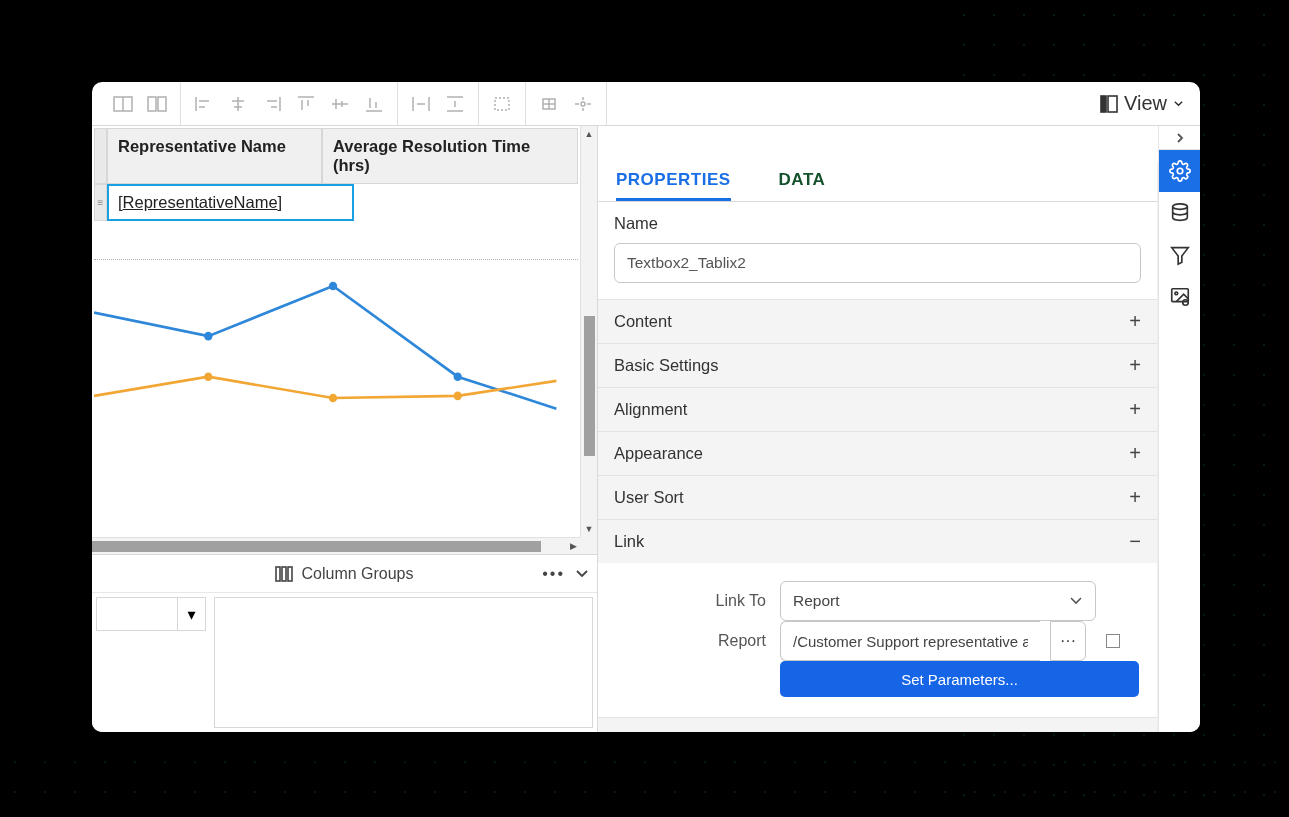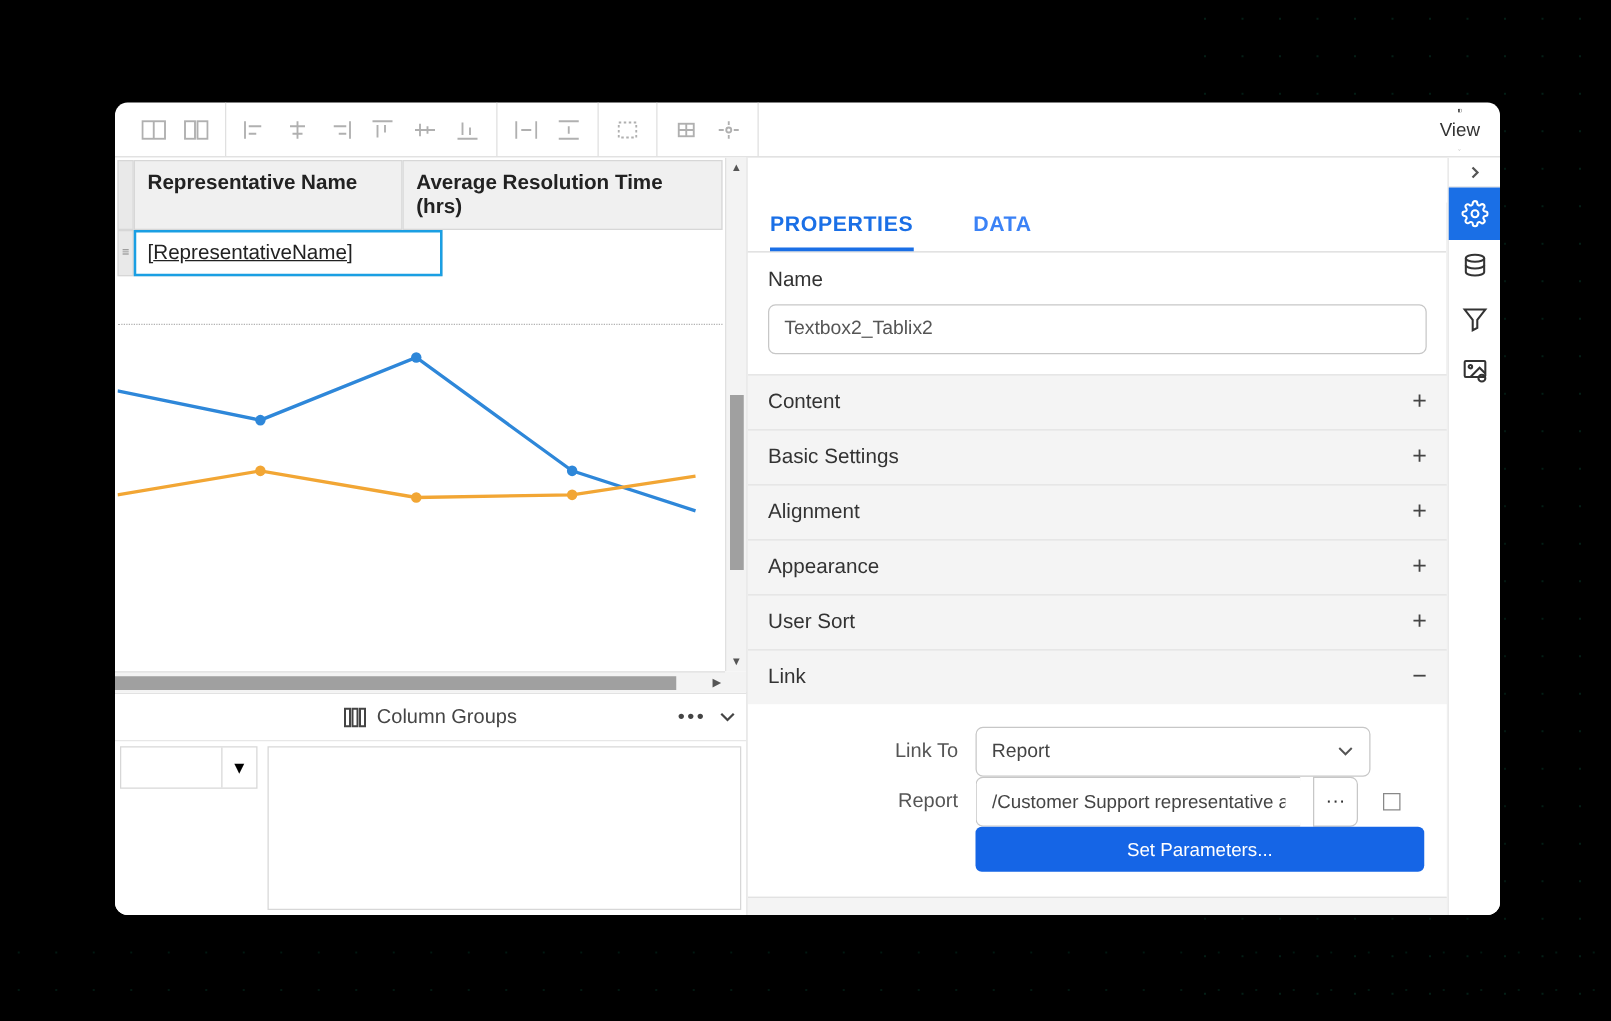--- a/index.html
+++ b/index.html
@@ -33,23 +33,22 @@
     width: 34px; height: 34px;
     display:flex; align-items:center; justify-content:center;
     color:#9a9a9a;
     font-size: 18px;
     cursor: default;
   }
   .tool-btn svg { stroke: #b0b0b0; }
   .spacer { flex:1; }
   .view-btn {
     display:flex; align-items:center; gap:6px;
-    color:#333; font-size:15px; padding:0 8px;
+    color:#333; font-size:20px; padding:0 8px;
     height:34px;
-    flex-direction:column;
   }
   .view-btn svg { stroke:#333; }
 
   
   .main { flex:1; display:flex; overflow:hidden; }
 
   
   .canvas-wrap { width: 506px; display:flex; flex-direction:column; border-right:1px solid #d9d9d9;}
   .canvas {
     position:relative; flex:1; background:#fff;
@@ -125,21 +124,21 @@
   .group-right { flex:1; border:1px solid #d7d7d7;}
 
   
   .props-pane {
     flex:1; display:flex; flex-direction:column;
     border-right:1px solid #eee;
     overflow:hidden;
     margin-top:36px;
   }
   .props-tabs { display:flex; height:40px; border-bottom:1px solid #d9d9d9; padding:0 18px; gap:48px;}
-  .p-tab { display:flex; align-items:center; font-size:17px; letter-spacing:.5px; font-weight:600; color:#3b82f6; border-bottom:3px solid transparent; }
+  .p-tab { display:flex; align-items:center; font-size:17px; letter-spacing:.5px; font-weight:600; color:#14532d; border-bottom:3px solid transparent; }
   .p-tab.active { color:#1a6fe6; border-bottom-color:#1a6fe6; }
 
   .props-scroll { flex:1; overflow-y:auto; }
   .prop-name-section { padding:12px 16px 16px 16px; }
   .prop-label { font-size:16.5px; color:#333; margin-bottom:10px;}
   .text-input {
     width:100%; height:40px; border:1px solid #c7c7c7; border-radius:6px;
     padding:0 12px; font-size:15.5px; color:#555;
   }
 

